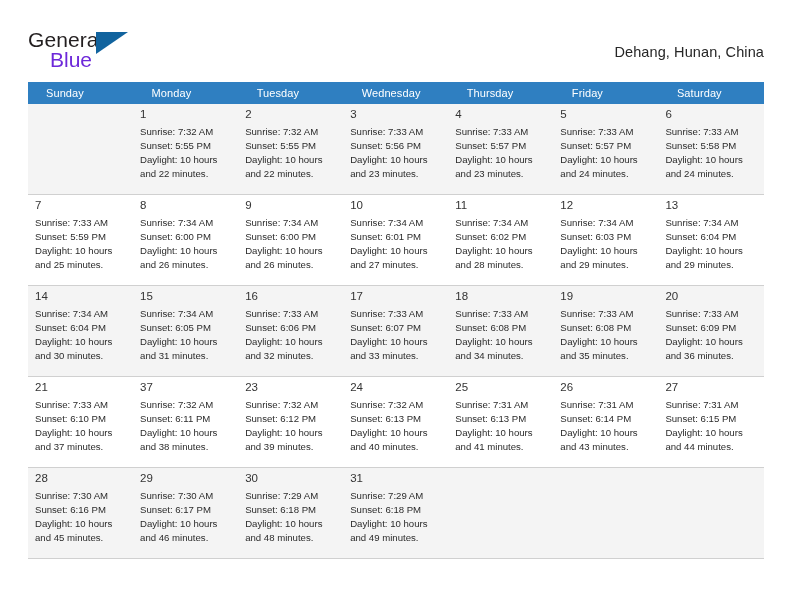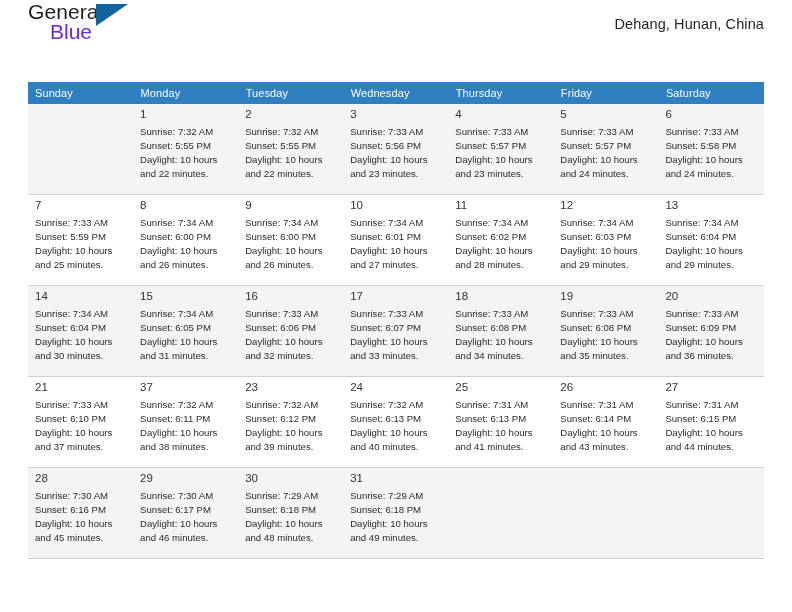--- a/index.html
+++ b/index.html
@@ -20,20 +20,21 @@
     height: 612px;
     box-sizing: border-box;
     padding: 0 28px;
   }
 
   
   .topbar {
     display: flex;
     align-items: flex-start;
     justify-content: space-between;
+    padding-top: 28px;
     height: 72px;
     box-sizing: border-box;
   }
   .brand {
     position: relative;
     width: 110px;
     height: 48px;
     flex: none;
   }
   .brand-general {
@@ -88,21 +89,21 @@
     width: 736px;
     border-collapse: collapse;
     table-layout: fixed;
   }
   .cal th {
     background: #2f7fc1;
     color: #ffffff;
     font-size: 11px;
     font-weight: normal;
     text-align: left;
-    padding: 5px 0 5px 7px;
+    padding: 5px 0 5px 18px;
     height: 20px;
     box-sizing: border-box;
     border-right: 1px solid #2f7fc1;
     letter-spacing: 0.1px;
   }
   .cal td {
     vertical-align: top;
     width: 105.14px;
     height: 90px;
     padding: 0;

